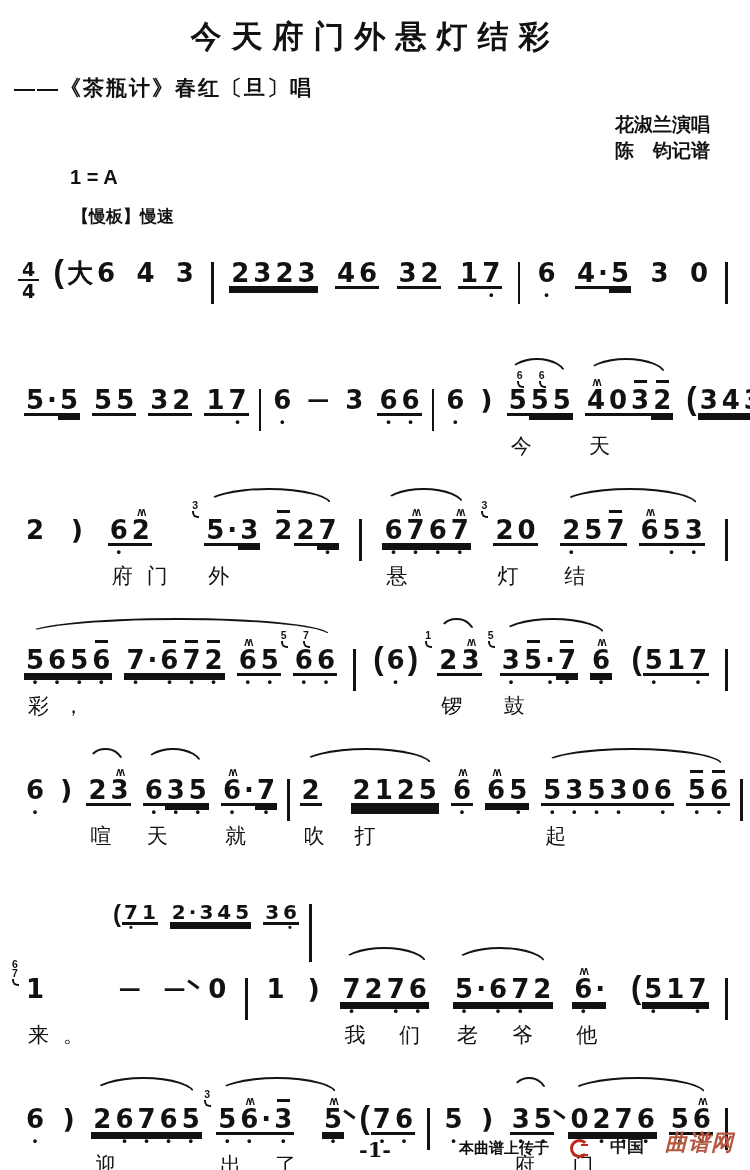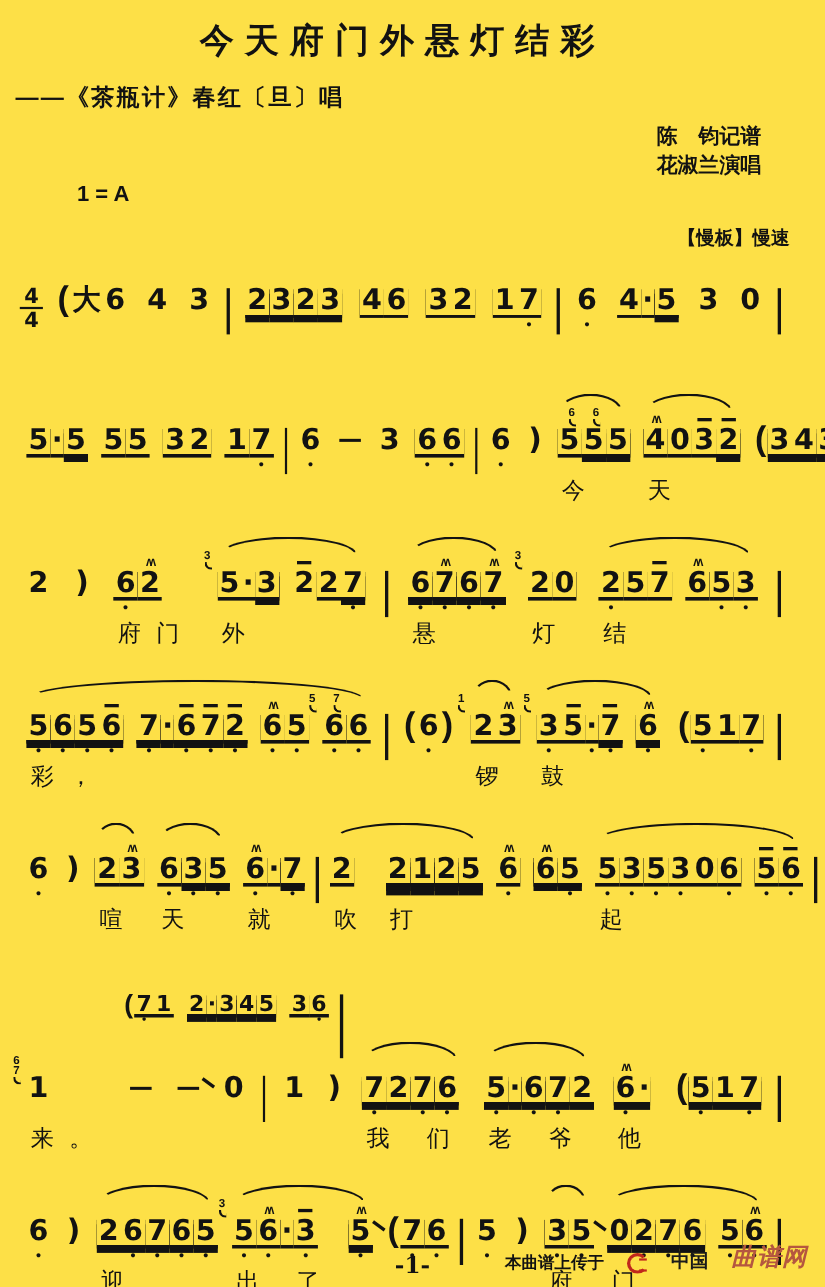--- a/index.html
+++ b/index.html
@@ -1,24 +1,24 @@
 <!DOCTYPE html>
 <html><head>
 <meta charset="utf-8">
 <style>
   html,body{margin:0;padding:0;background:#e8e8e8;}
-  .page{position:relative;width:750px;height:1170px;background:#fde047;color:#121212;
+  .page{position:relative;width:750px;height:1170px;background:#ffffff;color:#121212;
         font-family:"Liberation Sans","DejaVu Sans",sans-serif;box-sizing:border-box;
-        padding:10px 32px 0 14px;overflow:hidden;margin:0 auto;}
+        padding:10px 14px 0 14px;overflow:hidden;margin:0 auto;}
   
   .title{font-size:31px;font-weight:bold;text-align:center;letter-spacing:10px;margin-top:6px;}
   .subtitle{font-size:21px;font-weight:bold;text-align:left;letter-spacing:2px;margin-top:16px;}
   .credits{text-align:right;font-size:19px;font-weight:bold;margin:10px 26px 0 0;line-height:26px;}
   .keyrow{font-size:20px;font-weight:bold;margin:2px 0 0 56px;}
-  .temporow{font-size:17px;font-weight:bold;margin:16px 0 0 58px;text-align:right;}
+  .temporow{font-size:17px;font-weight:bold;margin:16px 0 0 58px;}
   
   #score{margin-top:2px;}
   .line-wrap{margin-top:27px;}
   #score .line-wrap:first-child{margin-top:2px;}
   .line{display:flex;justify-content:space-between;align-items:flex-start;padding:0 4px;}
   .line.inset-row{justify-content:flex-start;margin-left:88px;margin-bottom:-16px;position:relative;z-index:2;}
   .grp{position:relative;display:flex;padding-top:15px;}
   .grp.slur::before{content:"";position:absolute;top:1px;left:7px;right:13px;height:13px;
       border:2px solid transparent;border-top:2.6px solid #121212;
       border-radius:50% 50% 0 0 / 100% 100% 0 0;}
@@ -70,22 +70,22 @@
   .site-cn{color:#1a1a1a;font-size:17px;}
   .site-rest{color:#b5573f;font-style:italic;font-size:22px;letter-spacing:1px;}
 </style>
 </head>
 <body>
 
 <div class="page">
   <div class="title">今天府门外悬灯结彩</div>
   <div class="subtitle">——《茶瓶计》春红〔旦〕唱</div>
   <div class="credits">
+    <div>花淑兰演唱</div>
     <div>陈　钧记谱</div>
-    <div>花淑兰演唱</div>
   </div>
   <div class="keyrow">1 = A</div>
   <div class="temporow">【慢板】慢速</div>
 
   <div id="score">
       <div class="line-wrap">
         <div class="line">
           <div class="grp">
             <div class="ts">
               <span class="">4</span>

